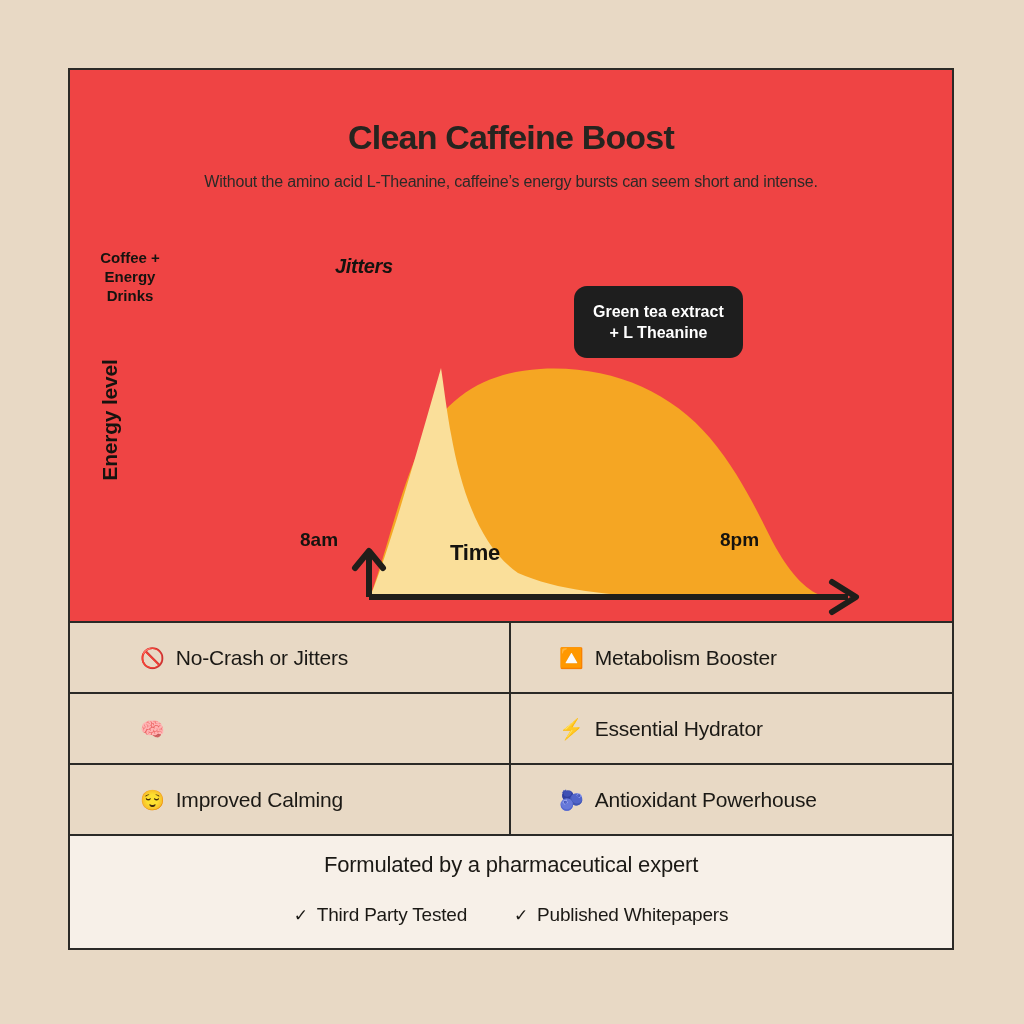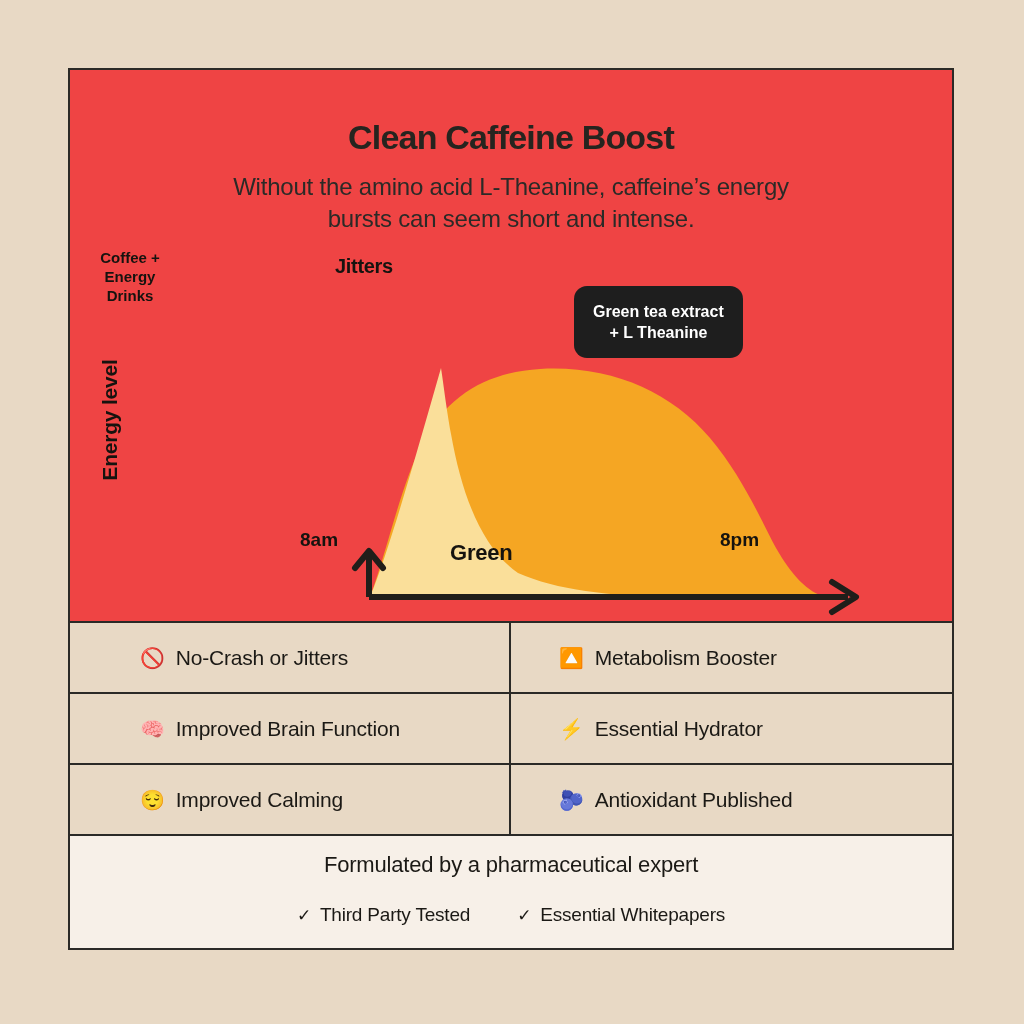--- a/index.html
+++ b/index.html
@@ -42,21 +42,21 @@
     font-size: 34px;
     font-weight: 800;
     letter-spacing: -0.8px;
     color: #26241f;
     margin: 0;
     padding-top: 48px;
   }
 
   #subheadline {
     text-align: center;
-    font-size: 24px;
+    font-size: 16px;
     font-weight: 400;
     color: #2b2a27;
     line-height: 1.32;
     margin: 14px auto 0 auto;
     max-width: 620px;
     letter-spacing: -0.2px;
   }
 
   
   #chart-area {
@@ -76,20 +76,21 @@
   .chart-text {
     position: absolute;
     color: #15130f;
     font-weight: 800;
   }
   #jitters-label {
     left: 265px;
     top: 7px;
     font-size: 20px;
     letter-spacing: -0.3px;
+    font-style: italic;
   }
   #y-axis-label {
     left: -60px;
     top: 160px;
     width: 200px;
     text-align: center;
     font-size: 21px;
     transform: rotate(-90deg);
     letter-spacing: -0.2px;
   }
@@ -234,21 +235,21 @@
         <path fill="none" stroke="#201e1a" stroke-width="6" stroke-linecap="round" stroke-linejoin="round" d="M 285 320 L 299 303 L 313 320"></path>
 
         <line x1="299" y1="349" x2="778" y2="349" stroke="#201e1a" stroke-width="6"></line>
         <path fill="none" stroke="#201e1a" stroke-width="6" stroke-linecap="round" stroke-linejoin="round" d="M 762 334 L 786 349 L 762 364"></path>
       </svg>
 
       <div class="chart-text" id="jitters-label">Jitters</div>
 
       <div class="chart-text" id="y-axis-label">Energy level</div>
 
-      <div class="chart-text" id="x-axis-label">Green</div>
+      <div class="chart-text" id="x-axis-label">Time</div>
 
       <div class="chart-text" id="x-tick-start">8am</div>
 
       <div class="chart-text" id="x-tick-end">8pm</div>
 
       <div id="green-tea-badge">Green tea extract
 + L Theanine</div>
 
       <div id="coffee-curve-label">Coffee +
 Energy
@@ -264,47 +265,46 @@
       <span>No-Crash or Jitters</span>
     </div>
 
     <div class="benefit-cell col-right">
       <span class="benefit-icon">🔼</span>
       <span>Metabolism Booster</span>
     </div>
 
     <div class="benefit-cell col-left">
       <span class="benefit-icon">🧠</span>
-      <span>Improved Brain Function</span>
     </div>
 
     <div class="benefit-cell col-right">
       <span class="benefit-icon">⚡</span>
       <span>Essential Hydrator</span>
     </div>
 
     <div class="benefit-cell col-left">
       <span class="benefit-icon">😌</span>
       <span>Improved Calming</span>
     </div>
 
     <div class="benefit-cell col-right">
       <span class="benefit-icon">🫐</span>
-      <span>Antioxidant Published</span>
+      <span>Antioxidant Powerhouse</span>
     </div>
   </div>
 
   <div id="footer-section">
     <div id="footer-headline">Formulated by a pharmaceutical expert</div>
 
     <div id="footer-badges">
       <div class="footer-badge">
         <span class="check-icon">✓</span>
         <span>Third Party Tested</span>
       </div>
       <div class="footer-badge">
         <span class="check-icon">✓</span>
-        <span>Essential Whitepapers</span>
+        <span>Published Whitepapers</span>
       </div>
     </div>
   </div>
 
 </div>
 
 </body></html>

